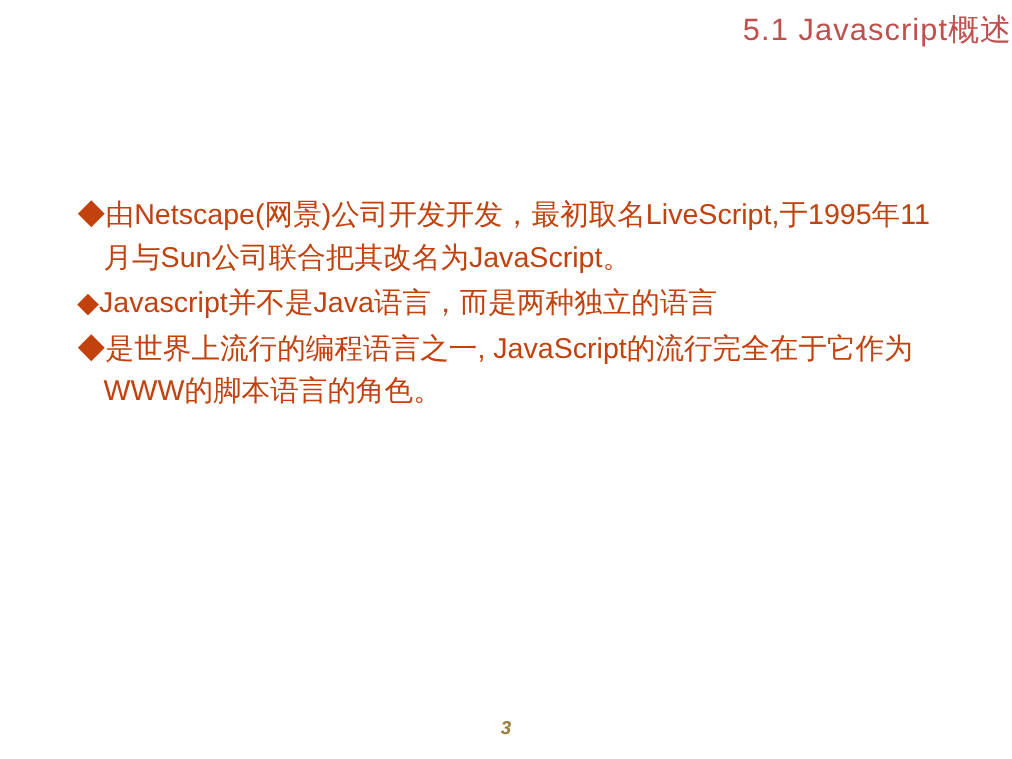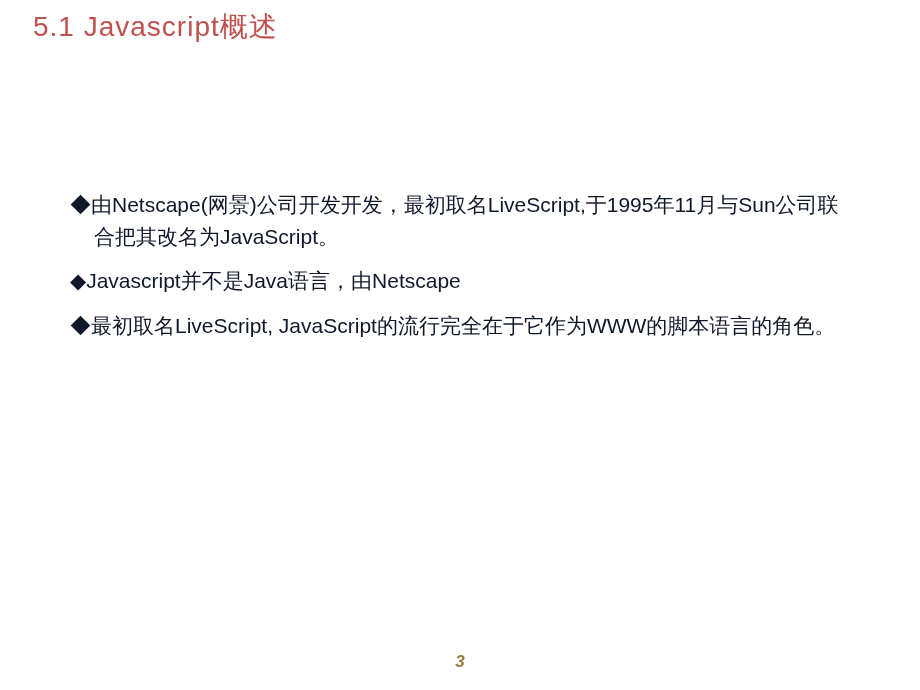--- a/index.html
+++ b/index.html
@@ -14,39 +14,38 @@
       font-family: "Microsoft YaHei", "微软雅黑", Arial, sans-serif;
       position: relative;
       overflow: hidden;
     }
     .slide {
       width: 100%;
       height: 100%;
       padding: 0;
     }
     .title {
-      text-align: left;
+      text-align: right;
       color: #c0504d;
       font-size: 28px;
       font-weight: normal;
       padding-top: 8px;
       letter-spacing: 1px;
       padding-left: 33px;
     }
     .content {
       padding: 130px 70px 0 70px;
     }
     .bullet-item {
-      color: #0f172a;
-      font-size: 21px;
+      color: #c2410c;
+      font-size: 26px;
       line-height: 1.5;
       margin-bottom: 2px;
       padding-left: 24px;
       text-indent: -24px;
-      margin-top: 13px;
     }
     .bullet-marker {
       display: inline;
     }
     .bullet-text {
       display: inline;
     }
     .page-number {
       position: absolute;
       bottom: 18px;
@@ -62,21 +61,21 @@
 <body>
 
 <div class="slide">
   <h1 class="title">5.1 Javascript概述</h1>
 
   <div class="content">
     <div class="bullet-item">
       <span class="bullet-marker">◆</span><span class="bullet-text">由Netscape(网景)公司开发开发，最初取名LiveScript,于1995年11月与Sun公司联合把其改名为JavaScript。</span>
     </div>
     <div class="bullet-item">
-      <span class="bullet-marker">◆</span><span class="bullet-text">Javascript并不是Java语言，由Netscape</span>
+      <span class="bullet-marker">◆</span><span class="bullet-text">Javascript并不是Java语言，而是两种独立的语言</span>
     </div>
     <div class="bullet-item">
-      <span class="bullet-marker">◆</span><span class="bullet-text">最初取名LiveScript, JavaScript的流行完全在于它作为WWW的脚本语言的角色。</span>
+      <span class="bullet-marker">◆</span><span class="bullet-text">是世界上流行的编程语言之一, JavaScript的流行完全在于它作为WWW的脚本语言的角色。</span>
     </div>
   </div>
 
   <div class="page-number">3</div>
 </div>
 
 </body></html>

